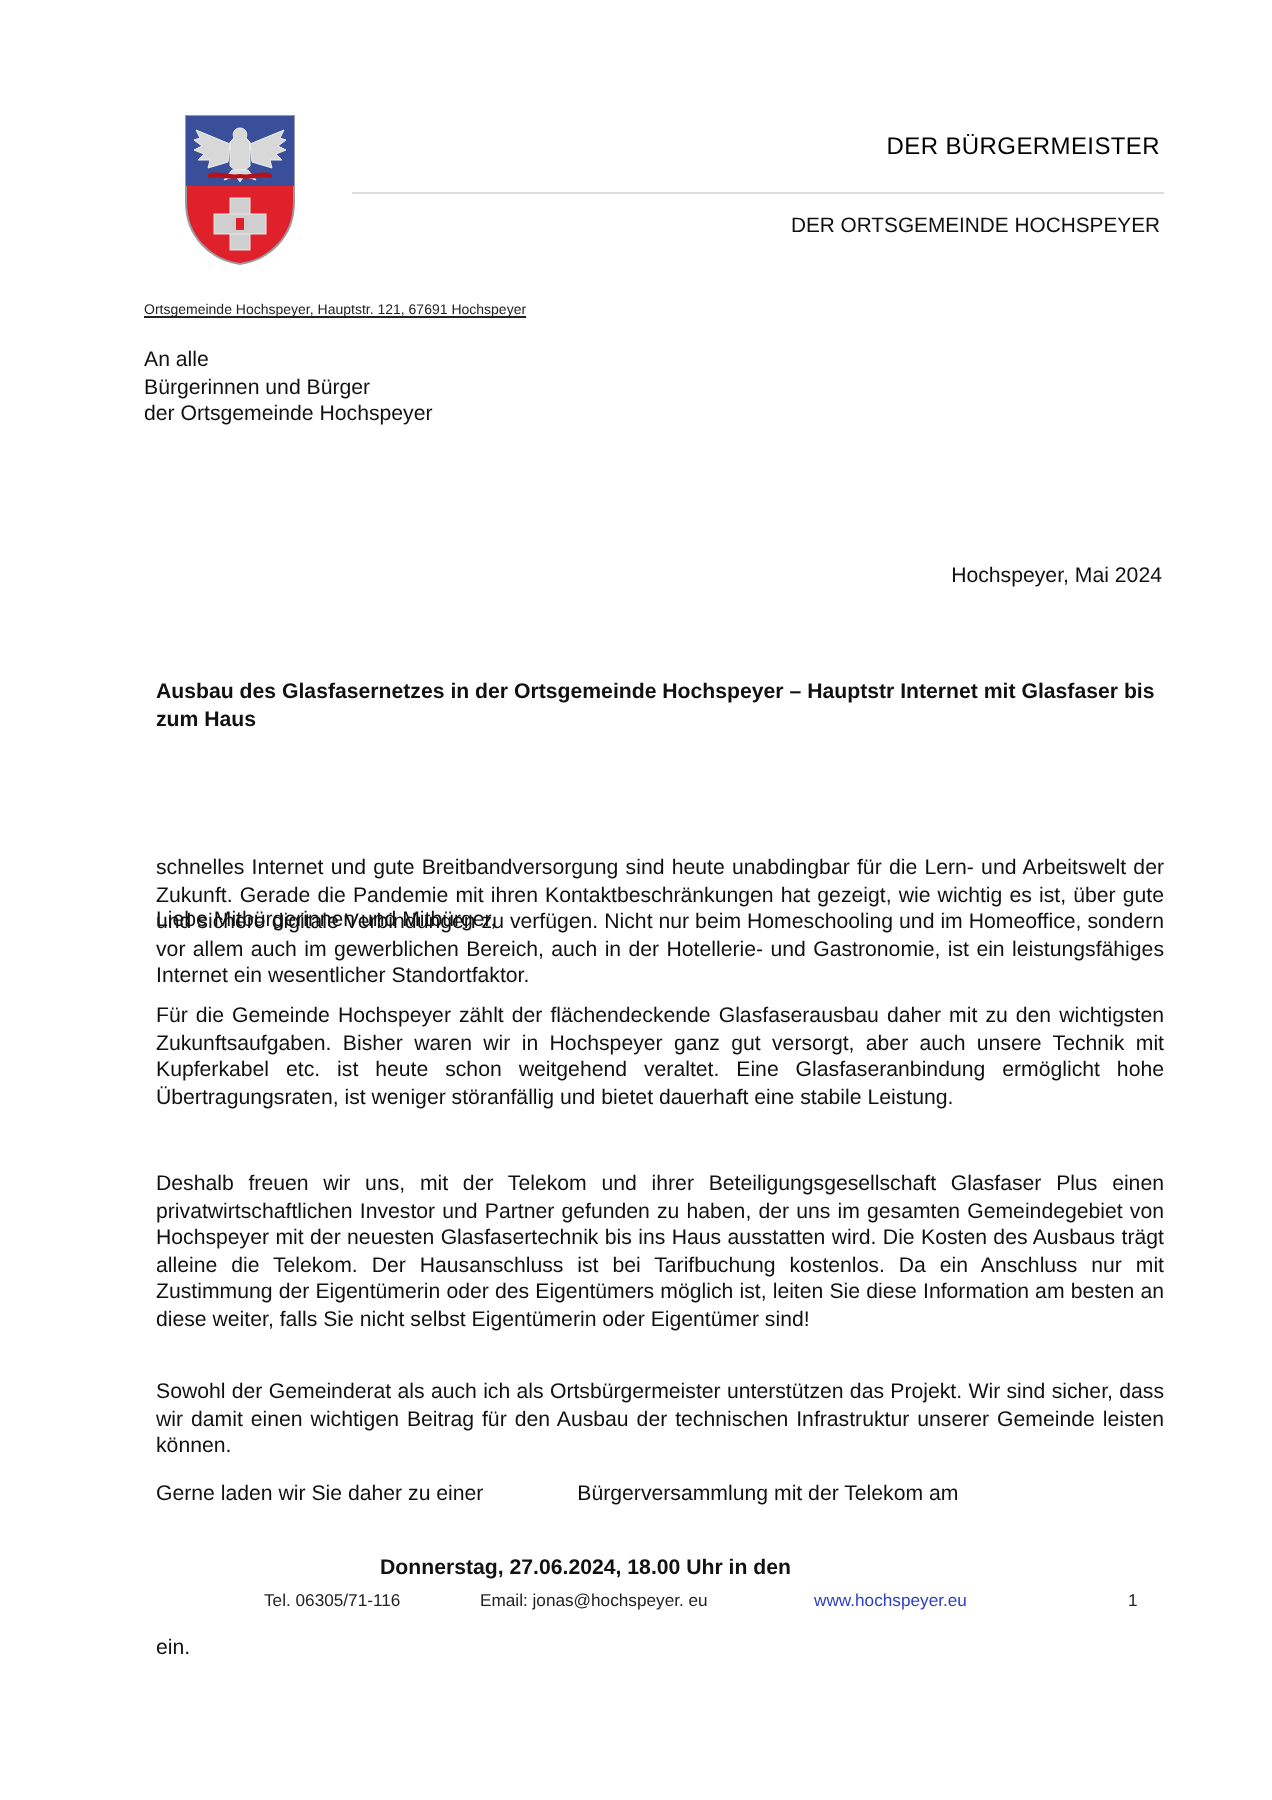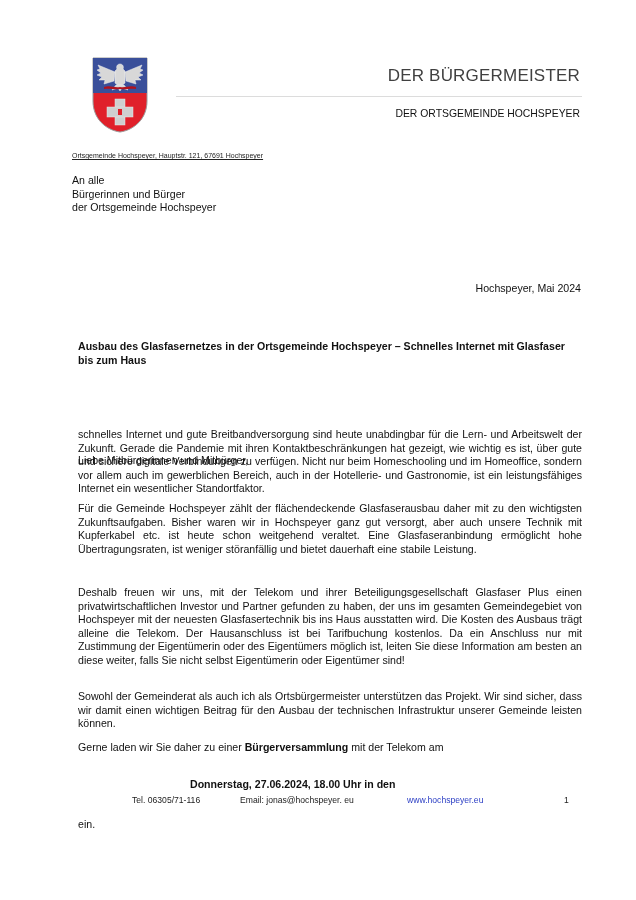--- a/index.html
+++ b/index.html
@@ -1,41 +1,41 @@
 <!DOCTYPE html>
 <html><head>
   <meta charset="utf-8">
   <style>
     html, body { margin: 0; padding: 0; background: #ffffff; }
     body { width: 636px; height: 900px; position: relative; overflow: hidden;
            font-family: "Liberation Sans", sans-serif; color: #111; }
     .abs { position: absolute; }
     .crest { left: 92px; top: 57px; width: 56px; height: 76px; }
-    .title-main { right: 56px; top: 66px; font-size: 17px; letter-spacing: 0.2px; color: #404040; }
+    .title-main { right: 56px; top: 66px; font-size: 12px; letter-spacing: 0.2px; color: #000000; }
     .rule { left: 176px; top: 96px; width: 406px; height: 1px; background: #dcdcdc; }
     .title-sub { right: 56px; top: 108px; font-size: 10.4px; color: #111; }
     .sender { left: 72px; top: 152px; font-size: 7px; text-decoration: underline; color: #222; }
     .recipient { left: 72px; top: 174px; font-size: 10.6px; line-height: 13.5px; }
     .dateline { right: 55px; top: 282px; font-size: 10.6px; }
     .subject { left: 78px; top: 340px; width: 504px; font-size: 10.6px; font-weight: bold; line-height: 13.5px; }
     .body { left: 78px; width: 504px; font-size: 10.6px; line-height: 13.5px; text-align: justify; }
     .salutation { top: 416px; margin-top: 38px; }
     .p1 { top: 428px; }
     .p2 { top: 502px; }
     .p3 { top: 586px; }
     .p4 { top: 690px; }
     .p5 { top: 741px; }
     .event { left: 190px; top: 777px; font-size: 10.6px; font-weight: bold; line-height: 14.5px; }
     .closing { left: 78px; top: 818px; font-size: 10.6px; }
     .footer { top: 795px; font-size: 8.6px; color: #222; }
     .f-tel { left: 132px; }
     .f-mail { left: 240px; }
     .f-web { left: 407px; color: #2b3ec4; }
     .f-page { left: 564px; }
-    b { font-weight: bold; }
+    b { font-weight: normal; margin-left: 44px; }
   </style>
 </head>
 <body>
 
 <div class="abs crest">
   <svg width="56" height="76" viewBox="0 0 56 76">
     <path d="M1 1 H55 V44 C55 62 42 73 28 75 C14 73 1 62 1 44 Z" fill="#e0202a" stroke="#9a9a9a" stroke-width="1"></path>
     <path d="M1 1 H55 V36 H1 Z" fill="#3a4f9a"></path>
 
     <g fill="#d8d8d8" stroke="#f0f0f0" stroke-width="0.5">
@@ -60,21 +60,21 @@
 
 <div class="abs sender">Ortsgemeinde Hochspeyer, Hauptstr. 121, 67691 Hochspeyer</div>
 <div class="abs recipient">
   <div>An alle</div>
   <div>Bürgerinnen und Bürger</div>
   <div>der Ortsgemeinde Hochspeyer</div>
 </div>
 
 <div class="abs dateline">Hochspeyer, Mai 2024</div>
 
-<div class="abs subject">Ausbau des Glasfasernetzes in der Ortsgemeinde Hochspeyer – Schnelles Internet mit Glasfaser bis zum Haus</div>
+<div class="abs subject">Ausbau des Glasfasernetzes in der Ortsgemeinde Hochspeyer – Hauptstr Internet mit Glasfaser bis zum Haus</div>
 
 <div class="abs body salutation">Liebe Mitbürgerinnen und Mitbürger,</div>
 <div class="abs body p1">schnelles Internet und gute Breitbandversorgung sind heute unabdingbar für die Lern- und Arbeitswelt der Zukunft. Gerade die Pandemie mit ihren Kontaktbeschränkungen hat gezeigt, wie wichtig es ist, über gute und sichere digitale Verbindungen zu verfügen. Nicht nur beim Homeschooling und im Homeoffice, sondern vor allem auch im gewerblichen Bereich, auch in der Hotellerie- und Gastronomie, ist ein leistungsfähiges Internet ein wesentlicher Standortfaktor.</div>
 <div class="abs body p2">Für die Gemeinde Hochspeyer zählt der flächendeckende Glasfaserausbau daher mit zu den wichtigsten Zukunftsaufgaben. Bisher waren wir in Hochspeyer ganz gut versorgt, aber auch unsere Technik mit Kupferkabel etc. ist heute schon weitgehend veraltet. Eine Glasfaseranbindung ermöglicht hohe Übertragungsraten, ist weniger störanfällig und bietet dauerhaft eine stabile Leistung.</div>
 <div class="abs body p3">Deshalb freuen wir uns, mit der Telekom und ihrer Beteiligungsgesellschaft Glasfaser Plus einen privatwirtschaftlichen Investor und Partner gefunden zu haben, der uns im gesamten Gemeindegebiet von Hochspeyer mit der neuesten Glasfasertechnik bis ins Haus ausstatten wird. Die Kosten des Ausbaus trägt alleine die Telekom. Der Hausanschluss ist bei Tarifbuchung kostenlos. Da ein Anschluss nur mit Zustimmung der Eigentümerin oder des Eigentümers möglich ist, leiten Sie diese Information am besten an diese weiter, falls Sie nicht selbst Eigentümerin oder Eigentümer sind!</div>
 <div class="abs body p4">Sowohl der Gemeinderat als auch ich als Ortsbürgermeister unterstützen das Projekt. Wir sind sicher, dass wir damit einen wichtigen Beitrag für den Ausbau der technischen Infrastruktur unserer Gemeinde leisten können.</div>
 <div class="abs body p5"><span>Gerne laden wir Sie daher zu einer </span><b>Bürgerversammlung</b><span> mit der Telekom am</span></div>
 
 <div class="abs event">
   <div>Donnerstag, 27.06.2024, 18.00 Uhr in den</div>

